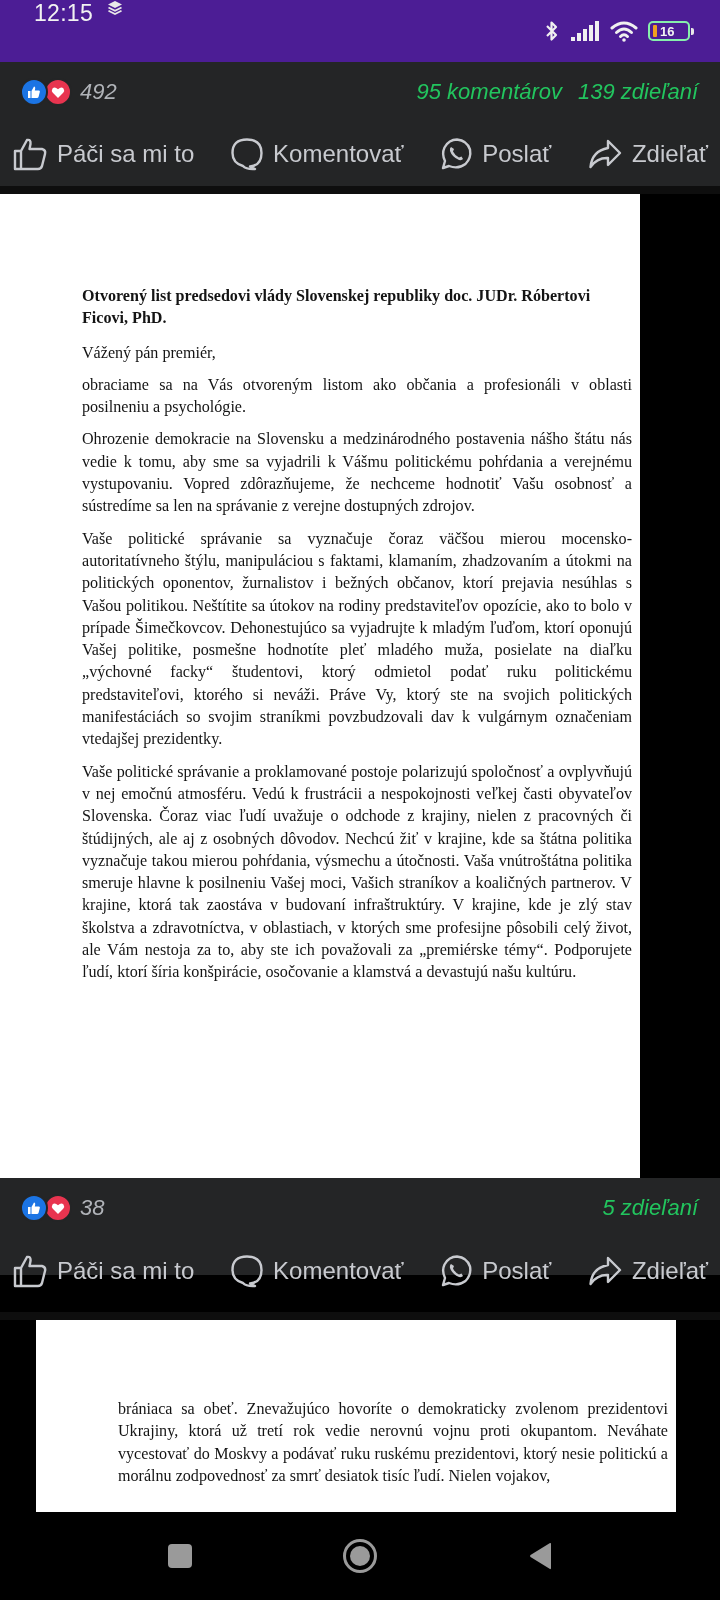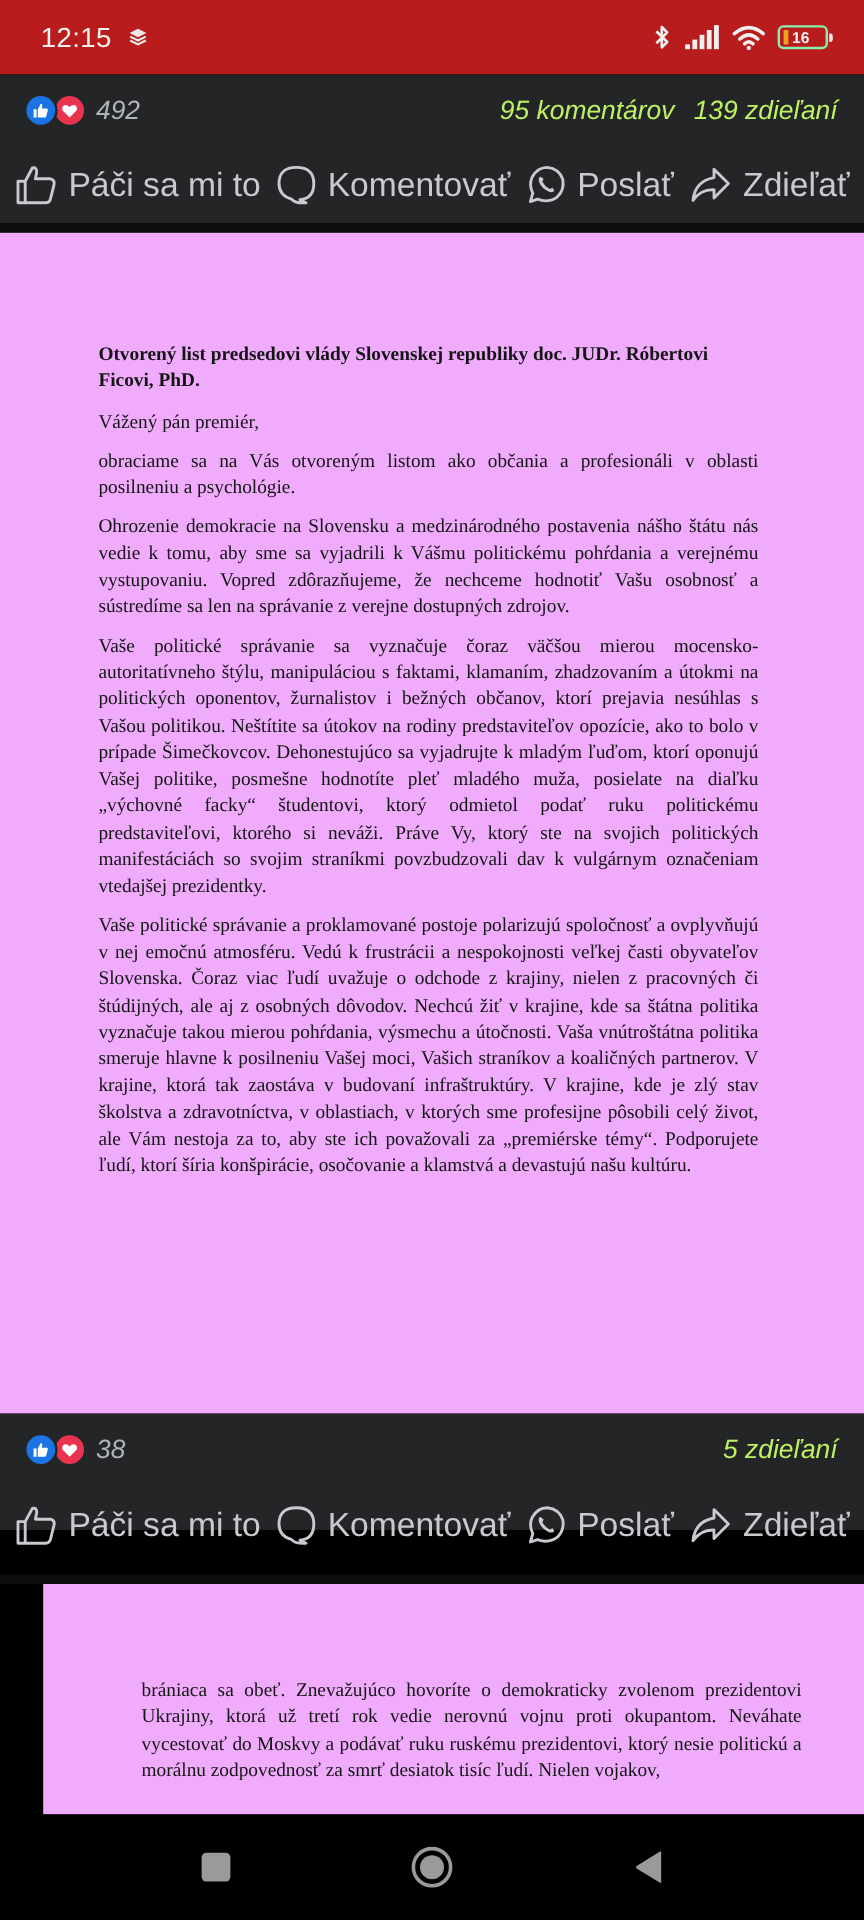--- a/index.html
+++ b/index.html
@@ -1,47 +1,47 @@
 <!DOCTYPE html>
 <html><head>
   <meta charset="utf-8">
   <style>
     * { box-sizing: border-box; margin: 0; padding: 0; }
     html, body { width: 720px; height: 1600px; background: #000; overflow: hidden; }
     body { font-family: "Liberation Sans", "DejaVu Sans", sans-serif; color: #e4e6eb; position: relative; }
 
     
-    .status-bar { position: absolute; top: 0; left: 0; width: 720px; height: 62px; background: #b91c1c; display: flex; align-items: center; padding: 0 30px 0 34px; }
+    .status-bar { position: absolute; top: 0; left: 0; width: 720px; height: 62px; background: #4c1d95; display: flex; padding: 0 30px 0 34px; }
     .status-time { font-size: 23px; color: #f2f2f2; letter-spacing: 0.3px; }
     .status-stack { margin-left: 14px; width: 16px; height: 16px; }
     .status-right { margin-left: auto; display: flex; align-items: center; gap: 10px; }
     .battery { position: relative; width: 42px; height: 20px; border: 2px solid #86efac; border-radius: 5px; display: flex; align-items: center; padding-left: 3px; }
     .battery::after { content: ""; position: absolute; right: -6px; top: 5px; width: 3px; height: 7px; background: #e8e8e8; border-radius: 0 2px 2px 0; }
     .battery-fill { width: 4px; height: 12px; background: #f0a020; border-radius: 1px; }
     .battery-text { font-size: 13px; color: #f2f2f2; margin-left: 3px; font-weight: bold; }
 
     
     .post-bar { position: absolute; left: 0; width: 720px; background: #242526; }
     .reactions-row { height: 60px; display: flex; align-items: center; padding: 0 22px 0 20px; font-style: italic; }
     .react-icons { display: flex; align-items: center; }
     .react { width: 28px; height: 28px; border-radius: 50%; display: flex; align-items: center; justify-content: center; border: 2px solid #242526; }
     .react.like { background: #1b74e4; z-index: 2; }
     .react.love { background: #e8344f; margin-left: -4px; z-index: 1; }
     .react-count { font-size: 22px; color: #b0b3b8; margin-left: 8px; }
-    .stats-right { margin-left: auto; display: flex; gap: 16px; font-size: 22px; color: #bef264; }
+    .stats-right { margin-left: auto; display: flex; gap: 16px; font-size: 22px; color: #22c55e; }
 
     .actions-row { display: flex; align-items: center; justify-content: space-between; padding: 0 12px 0 12px; }
     .action { display: flex; align-items: center; gap: 9px; cursor: pointer; }
-    .action-label { font-size: 28px; color: #c8cacf; }
+    .action-label { font-size: 24px; color: #c8cacf; }
     .action svg { display: block; }
 
     .separator { position: absolute; left: 0; width: 720px; background: #0e0e0e; }
 
     
-    .doc { position: absolute; left: 0; width: 720px; background: #f0abfc; overflow: hidden; }
+    .doc { position: absolute; left: 0; width: 640px; background: #ffffff; overflow: hidden; }
     .doc-inner { position: absolute; left: 82px; width: 550px; font-family: "Liberation Serif", "DejaVu Serif", serif; color: #141414; font-size: 16.1px; line-height: 22.3px; text-align: justify; }
     .doc-inner p { margin-bottom: 10px; }
     .doc-title { font-weight: bold; text-align: left; margin-bottom: 12px !important; }
 
     
     .nav-bar { position: absolute; left: 0; top: 1512px; width: 720px; height: 88px; background: #000; display: flex; align-items: center; justify-content: center; gap: 120px; }
     .nav-btn { display: flex; align-items: center; justify-content: center; width: 60px; height: 60px; cursor: pointer; }
   </style>
 </head>
 <body>

